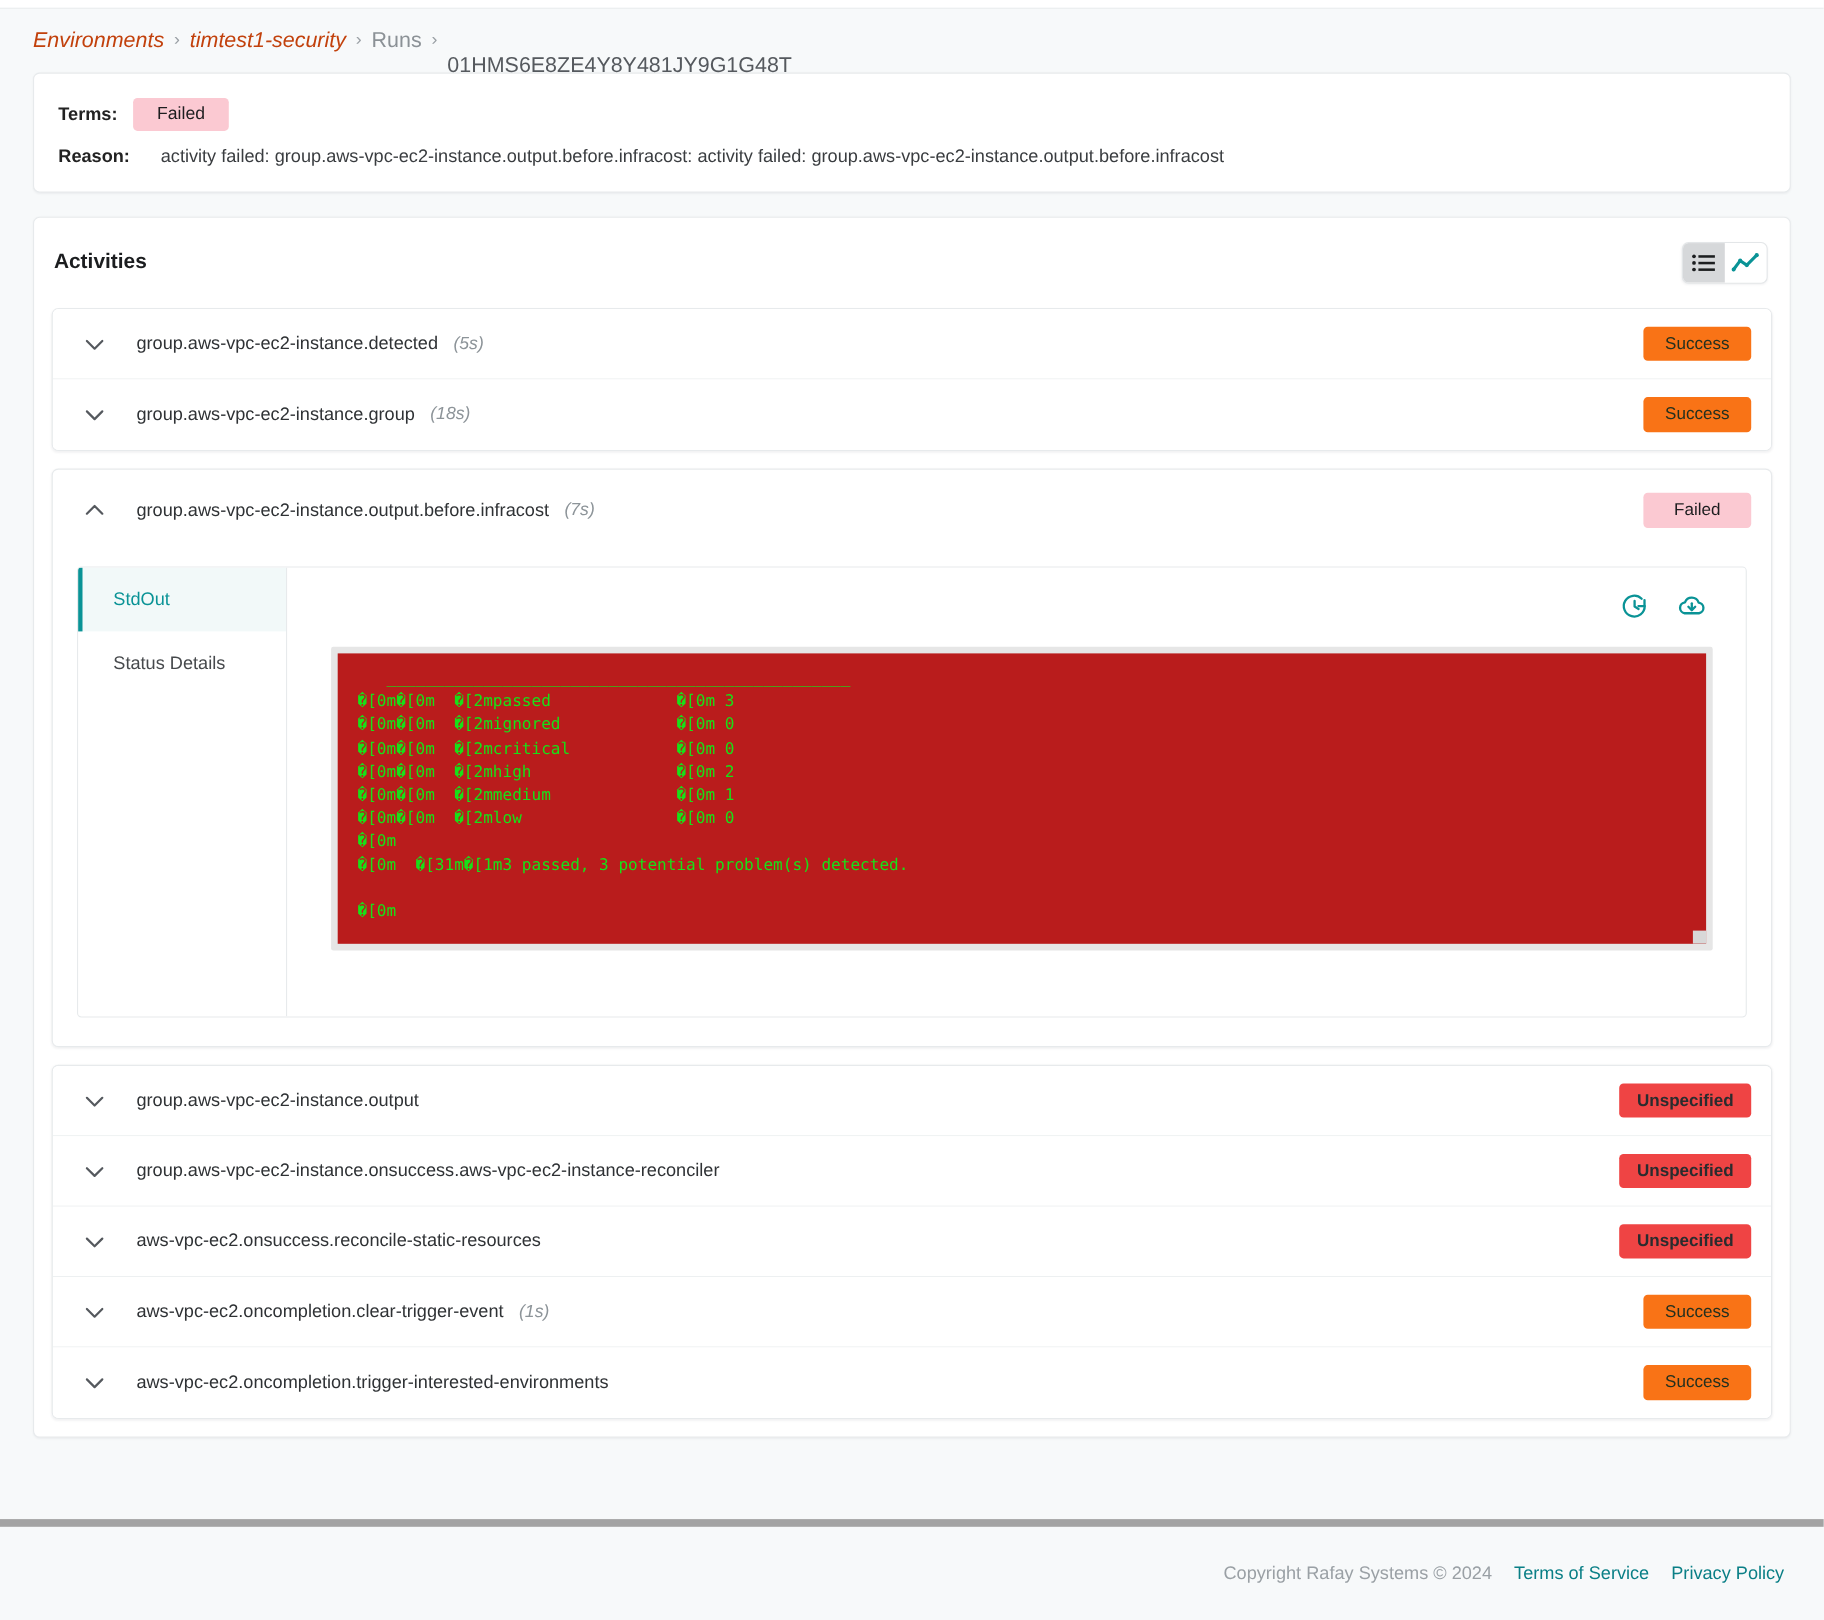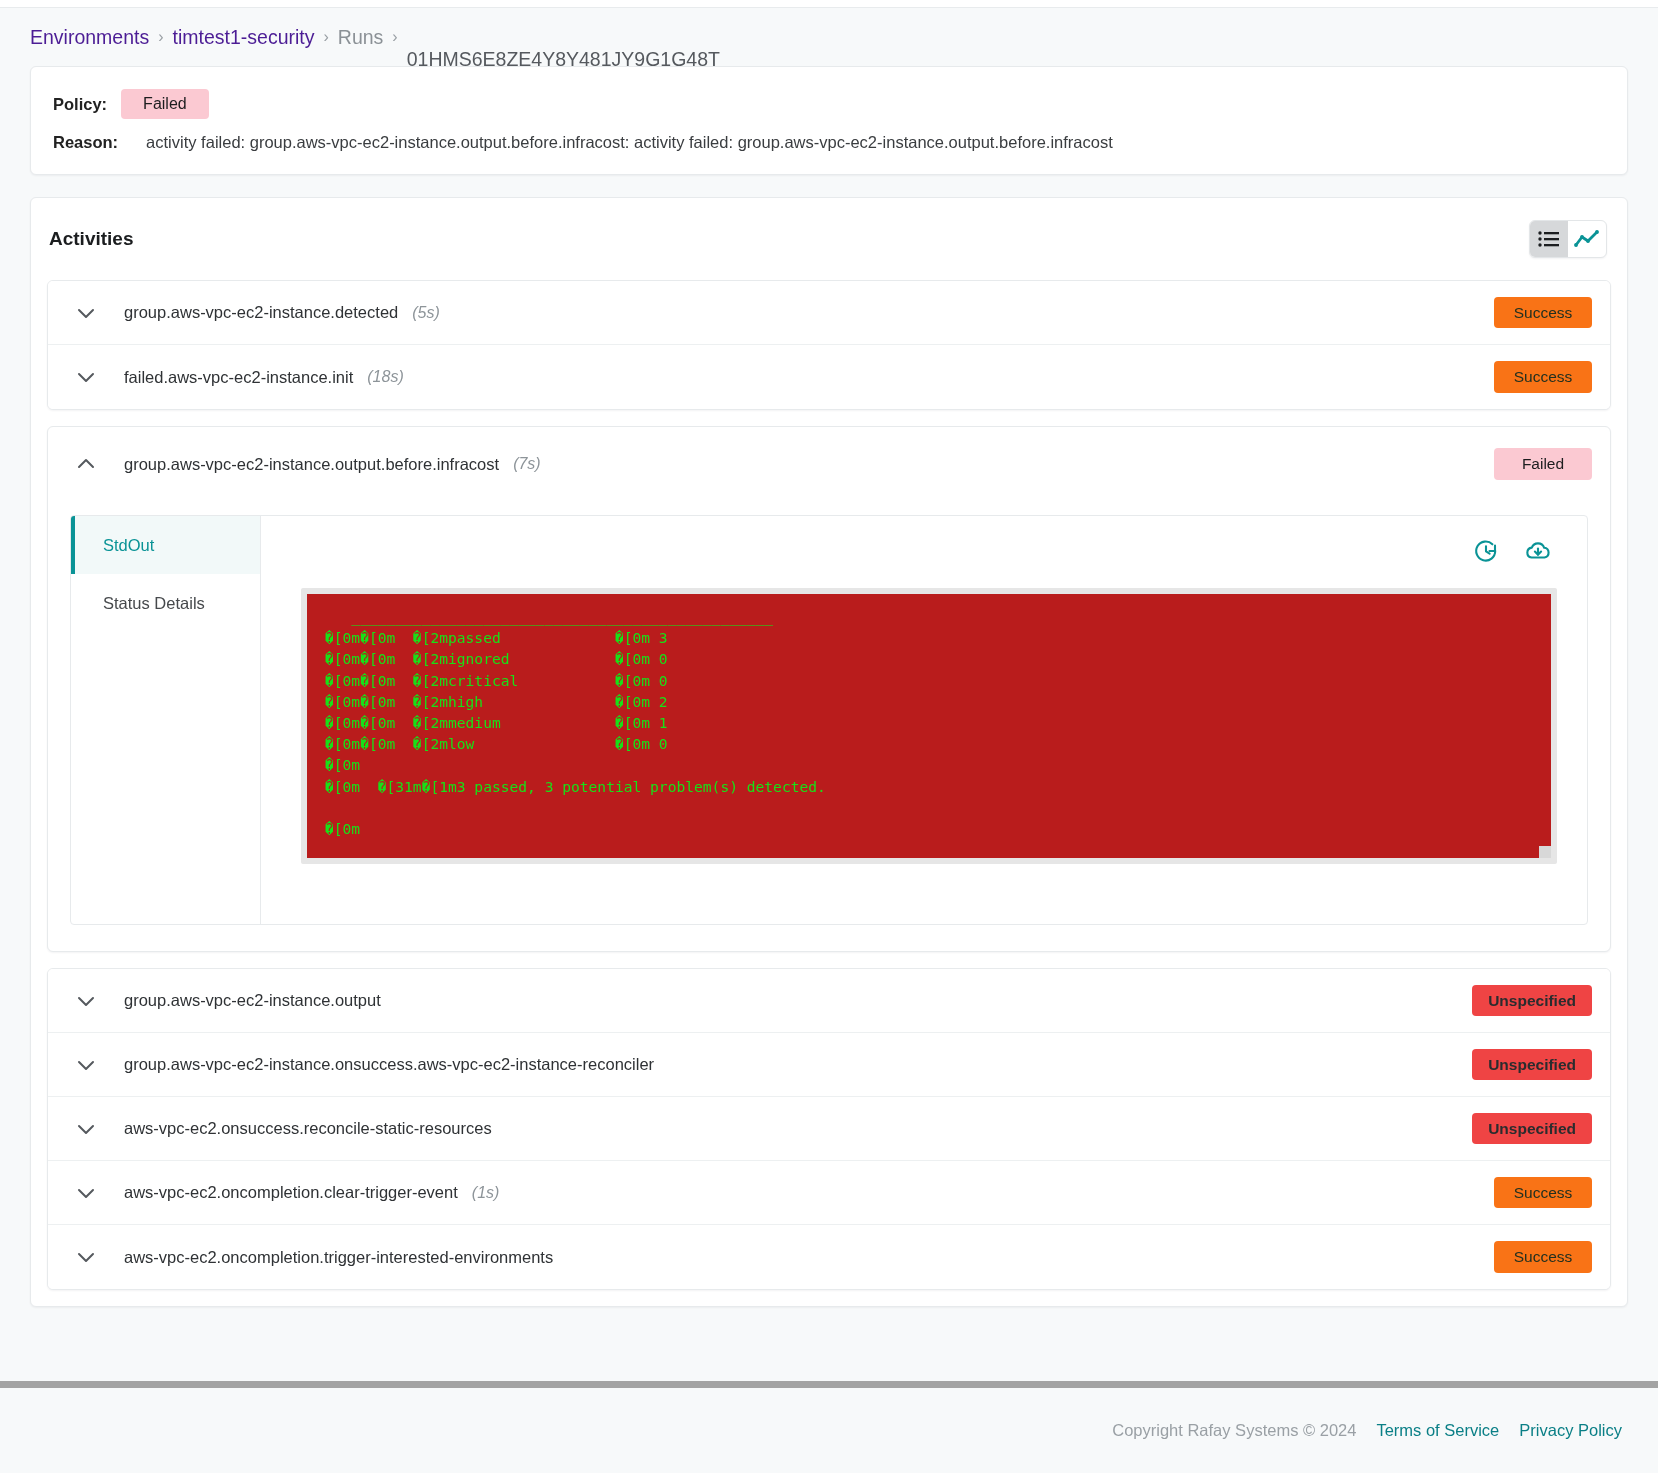--- a/index.html
+++ b/index.html
@@ -32,21 +32,21 @@
   }
 
   
   .breadcrumb {
     height: 58px;
     display: flex;
     align-items: center;
     font-size: 19.5px;
     padding-left: 0px;
   }
-  .crumb-link { color: #4c1d95; text-decoration: none; }
+  .crumb-link { color: #c2410c; text-decoration: none; font-style: italic; }
   .crumb-plain { color: #8b9196; }
   .crumb-last { color: #55595e; margin-top: 44px; }
   .crumb-sep { color: #9aa0a5; margin: 0 9px; font-size: 16px; }
 
   
   .card {
     background: #ffffff;
     border: 1px solid #e7eaec;
     border-radius: 6px;
     box-shadow: 0 1px 2px rgba(16,24,40,0.05);
@@ -240,21 +240,21 @@
       <span class="crumb-sep">›</span>
       <a class="crumb-link" href="#">timtest1-security</a>
       <span class="crumb-sep">›</span>
       <span class="crumb-plain">Runs</span>
       <span class="crumb-sep">›</span>
       <span class="crumb-last">01HMS6E8ZE4Y8Y481JY9G1G48T</span>
     </div>
 
     <div class="card status-card">
       <div class="status-row">
-        <span class="lbl">Policy:</span>
+        <span class="lbl">Terms:</span>
         <span class="pill pill-failed">Failed</span>
       </div>
       <div class="reason-row">
         <span class="lbl">Reason:</span>
         <span class="reason-text">activity failed: group.aws-vpc-ec2-instance.output.before.infracost: activity failed: group.aws-vpc-ec2-instance.output.before.infracost</span>
       </div>
     </div>
 
     <div class="card activities-card">
 
@@ -298,21 +298,21 @@
             <span class="act-spacer"></span>
             <span class="badge b-success">Success</span>
           </div>
 
           <div class="act-row">
             <div class="chev">
               <svg width="22" height="14" viewBox="0 0 22 14" aria-hidden="true">
                 <polyline points="4,4 11,11 18,4" fill="none" stroke="#55595e" stroke-width="2" stroke-linecap="round" stroke-linejoin="round"></polyline>
               </svg>
             </div>
-            <span class="act-name">failed.aws-vpc-ec2-instance.init</span>
+            <span class="act-name">group.aws-vpc-ec2-instance.group</span>
             <span class="act-dur">(18s)</span>
             <span class="act-spacer"></span>
             <span class="badge b-success">Success</span>
           </div>
 
         </div>
 
         <div class="expanded-block">
 
           <div class="exp-head">

